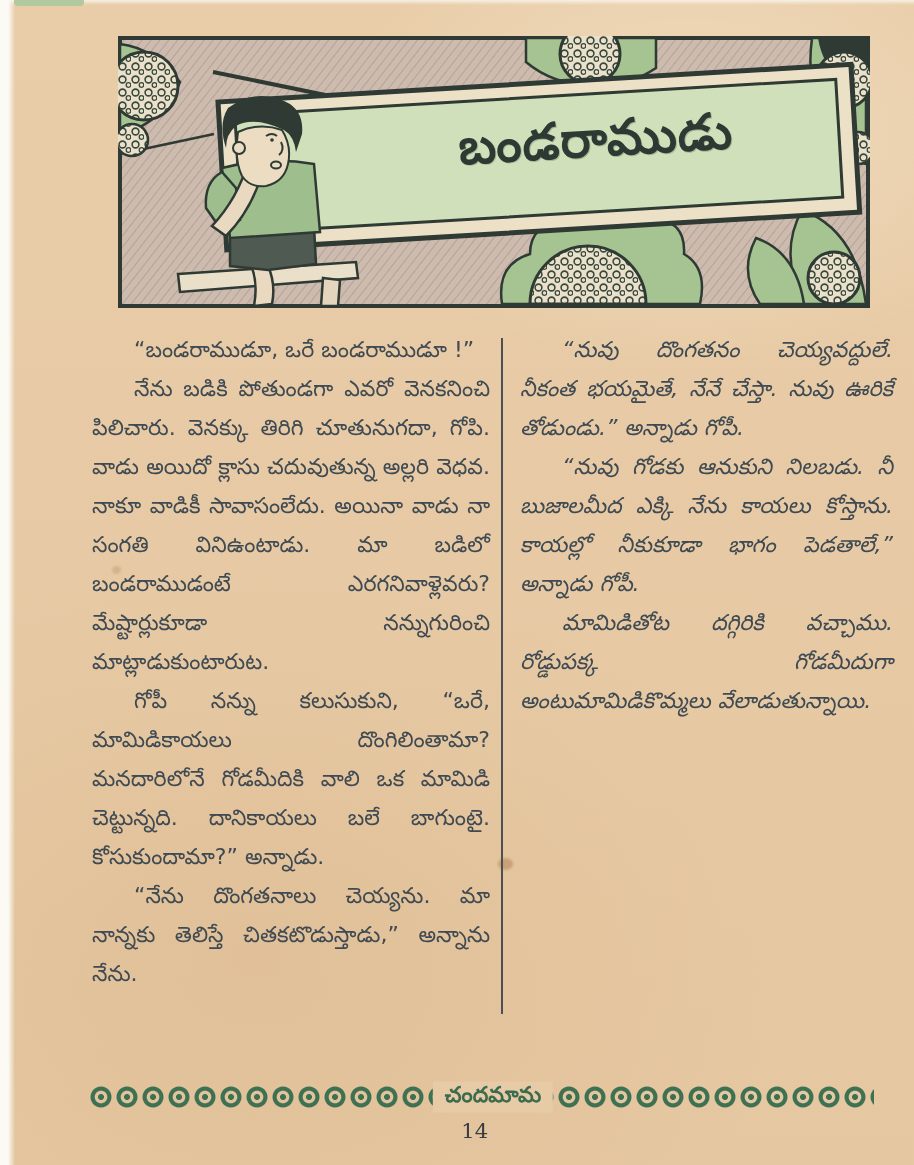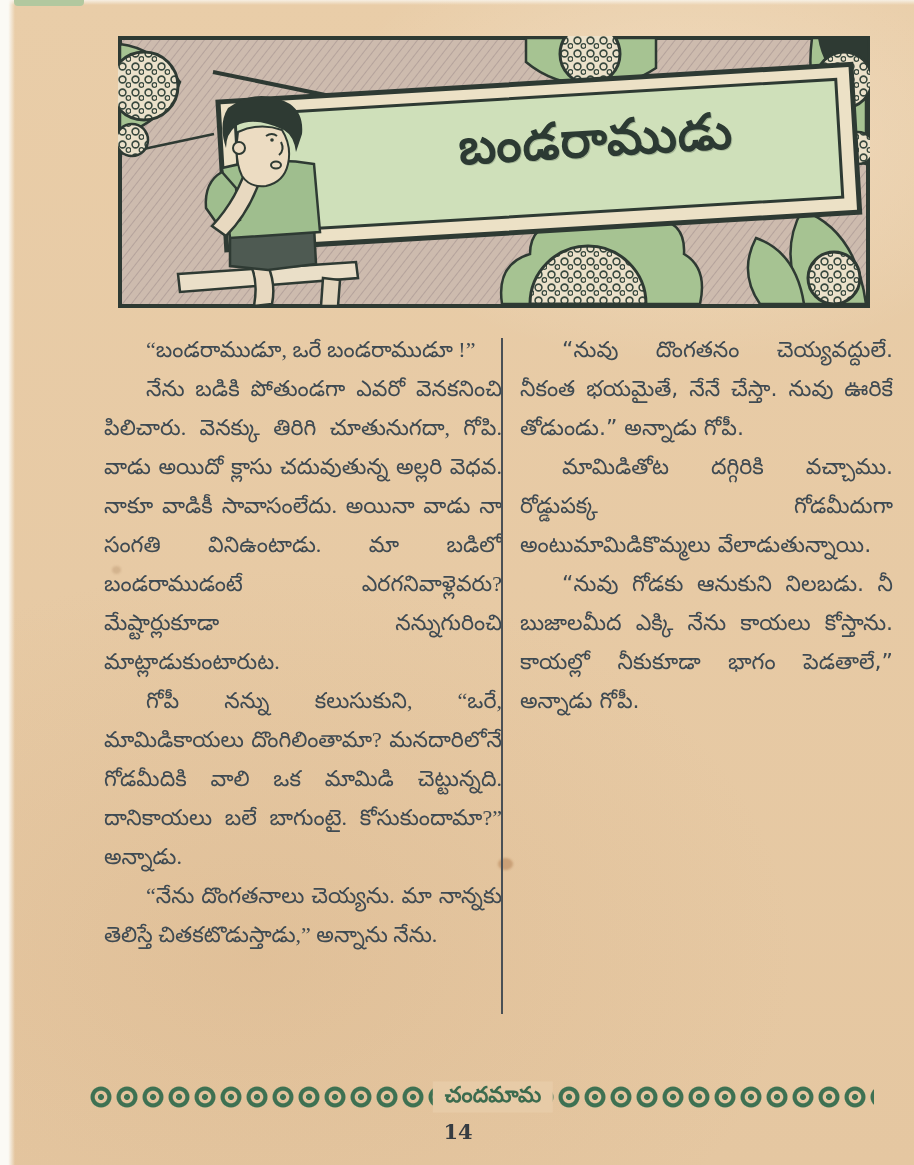--- a/index.html
+++ b/index.html
@@ -33,38 +33,38 @@
     position:absolute;left:360px;top:86px;width:472px;height:118px;
     display:flex;align-items:center;justify-content:center;
     transform:rotate(-3.4deg);
     font-size:50px;font-weight:bold;color:#2c3a33;letter-spacing:1px;
     text-shadow:1px 1px 0 rgba(40,55,45,.25);
     white-space:nowrap;overflow:hidden;
   }
 
   .col{position:absolute;top:330px;text-align:justify;font-size:22px;line-height:39px;color:#3f4a52;}
   .col p{margin:0;text-indent:42px;}
-  .col-left{left:104px;width:398px;font-family:Liberation Serif, serif;}
-  .col-right{left:520px;width:373px;}
+  .col-left{left:92px;width:398px;}
+  .col-right{left:520px;width:373px;font-style:italic;}
   .divider{position:absolute;left:501px;top:338px;width:2px;height:676px;background:#4a5055;}
 
   .footer-band{
     position:absolute;left:88px;top:1082px;width:786px;height:30px;
     background-image:
       radial-gradient(circle 4.5px at 13px 15px, #3e7152 60%, rgba(62,113,82,0) 72%),
       radial-gradient(circle 11px at 13px 15px, rgba(62,113,82,0) 52%, #3e7152 62%, #3e7152 90%, rgba(62,113,82,0) 100%);
     background-size:26px 30px;background-repeat:repeat-x;
   }
   .footer-label{
     position:absolute;left:50%;top:50%;transform:translate(-50%,-50%);
     background:#e7cba7;padding:0 12px;font-size:22px;font-weight:bold;color:#3c6b4e;white-space:nowrap;margin-left:12px;
   }
   .page-number{
-    position:absolute;left:428px;top:1119px;width:60px;text-align:center;
-    font-size:21px;font-weight:bold;color:#363c42;font-family:"DejaVu Serif", serif;
+    position:absolute;left:428px;top:1119px;width:60px;text-align:right;
+    font-size:21px;font-weight:normal;color:#363c42;font-family:"DejaVu Serif", serif;
   }
 </style>
 </head>
 <body>
 
 <div class="page">
 
   <div class="edge-top"></div>
   <div class="edge-left"></div>
   <div class="corner-green"></div>
@@ -144,22 +144,22 @@
     <p>“బండరాముడూ, ఒరే బండరాముడూ !”</p>
     <p>నేను బడికి పోతుండగా ఎవరో వెనకనించి పిలిచారు. వెనక్కు తిరిగి చూతునుగదా, గోపి. వాడు అయిదో క్లాసు చదువుతున్న అల్లరి వెధవ. నాకూ వాడికీ సావాసంలేదు. అయినా వాడు నా సంగతి వినిఉంటాడు. మా బడిలో బండరాముడంటే ఎరగనివాళ్లెవరు? మేష్టార్లుకూడా నన్నుగురించి మాట్లాడుకుంటారుట.</p>
     <p>గోపీ నన్ను కలుసుకుని, “ఒరే, మామిడికాయలు దొంగిలింతామా? మనదారిలోనే గోడమీదికి వాలి ఒక మామిడి చెట్టున్నది. దానికాయలు బలే బాగుంటై. కోసుకుందామా?” అన్నాడు.</p>
     <p>“నేను దొంగతనాలు చెయ్యను. మా నాన్నకు తెలిస్తే చితకటొడుస్తాడు,” అన్నాను నేను.</p>
   </div>
 
   <div class="divider"></div>
 
   <div class="col col-right">
     <p>“నువు దొంగతనం చెయ్యవద్దులే. నీకంత భయమైతే, నేనే చేస్తా. నువు ఊరికే తోడుండు.” అన్నాడు గోపీ.</p>
+    <p>“నువు గోడకు ఆనుకుని నిలబడు. నీ బుజాలమీద ఎక్కి నేను కాయలు కోస్తాను. కాయల్లో నీకుకూడా భాగం పెడతాలే,” అన్నాడు గోపీ.</p>
     <p>మామిడితోట దగ్గిరికి వచ్చాము. రోడ్డుపక్క గోడమీదుగా అంటుమామిడికొమ్మలు వేలాడుతున్నాయి.</p>
-    <p>“నువు గోడకు ఆనుకుని నిలబడు. నీ బుజాలమీద ఎక్కి నేను కాయలు కోస్తాను. కాయల్లో నీకుకూడా భాగం పెడతాలే,” అన్నాడు గోపీ.</p>
   </div>
 
   <div class="footer-band">
     <span class="footer-label">చందమామ</span>
   </div>
 
   <div class="page-number">14</div>
 
 </div>
 

